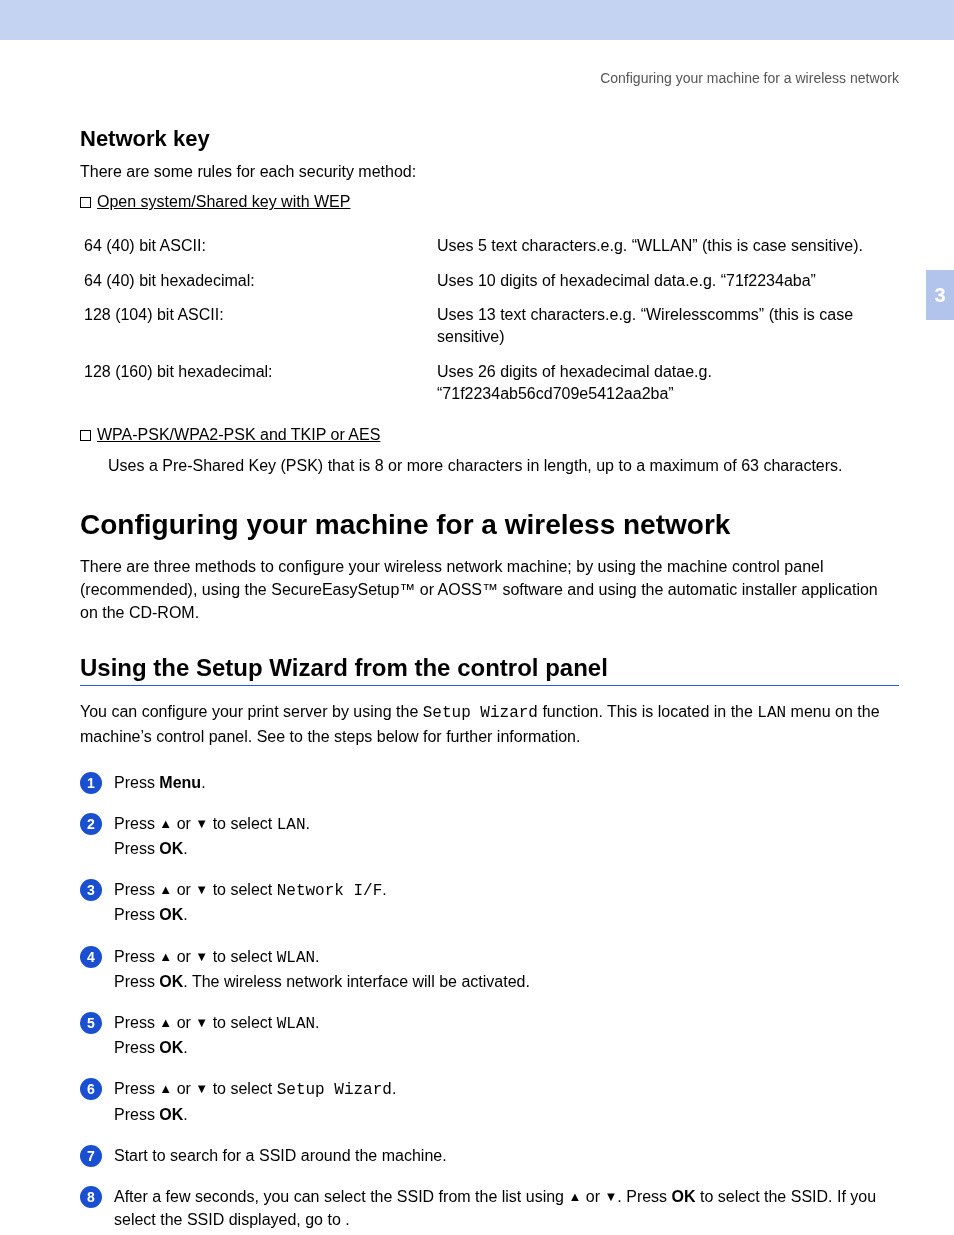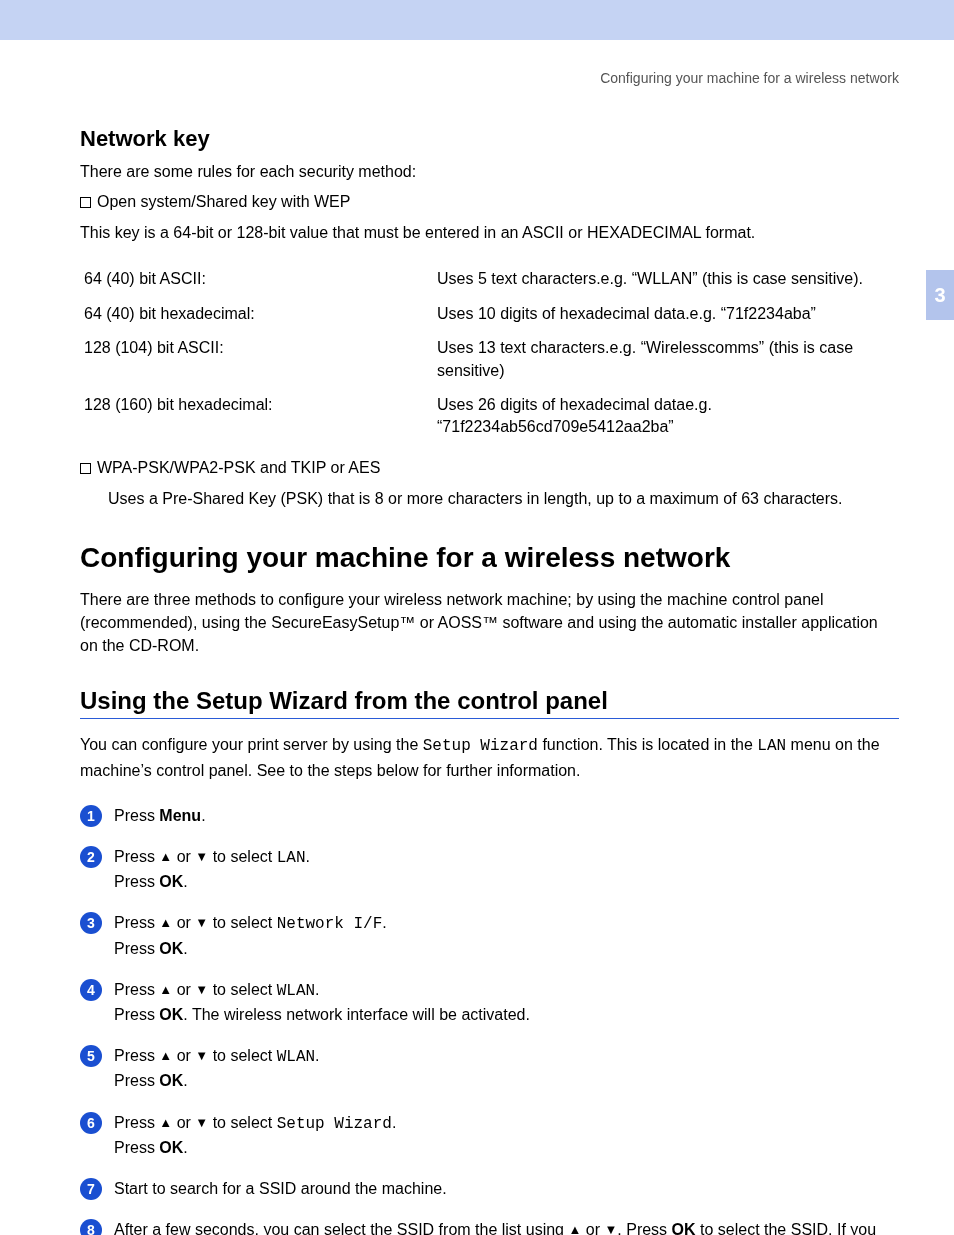--- a/index.html
+++ b/index.html
@@ -41,20 +41,21 @@
     font-size: 22px;
     font-weight: bold;
     margin: 0 0 8px 0;
   }
   .para {
     margin: 0 0 10px 0;
     line-height: 1.45;
   }
   .bullet-row {
     margin: 0 0 10px 0;
+    text-decoration: underline;
   }
   .bullet-sq {
     display: inline-block;
     width: 9px;
     height: 9px;
     border: 1.5px solid #000;
     margin-right: 6px;
     vertical-align: -1px;
   }
   table.key-table {
@@ -137,21 +138,20 @@
 <div class="content">
 
   <h3 class="subhead">Network key</h3>
 
   <p class="para">There are some rules for each security method:</p>
 
   <div class="bullet-row">
     <span class="bullet-sq"></span><span>Open system/Shared key with WEP</span>
   </div>
 
-  <p class="para">This key is a 64-bit or 128-bit value that must be entered in an ASCII or HEXADECIMAL format.</p>
 
   <table class="key-table">
     <tbody>
         <tr>
       <td>64 (40) bit ASCII:</td>
       <td>Uses 5 text characters.e.g. “WLLAN” (this is case sensitive).</td>
     </tr>
     <tr>
       <td>64 (40) bit hexadecimal:</td>
       <td>Uses 10 digits of hexadecimal data.e.g. “71f2234aba”</td>

